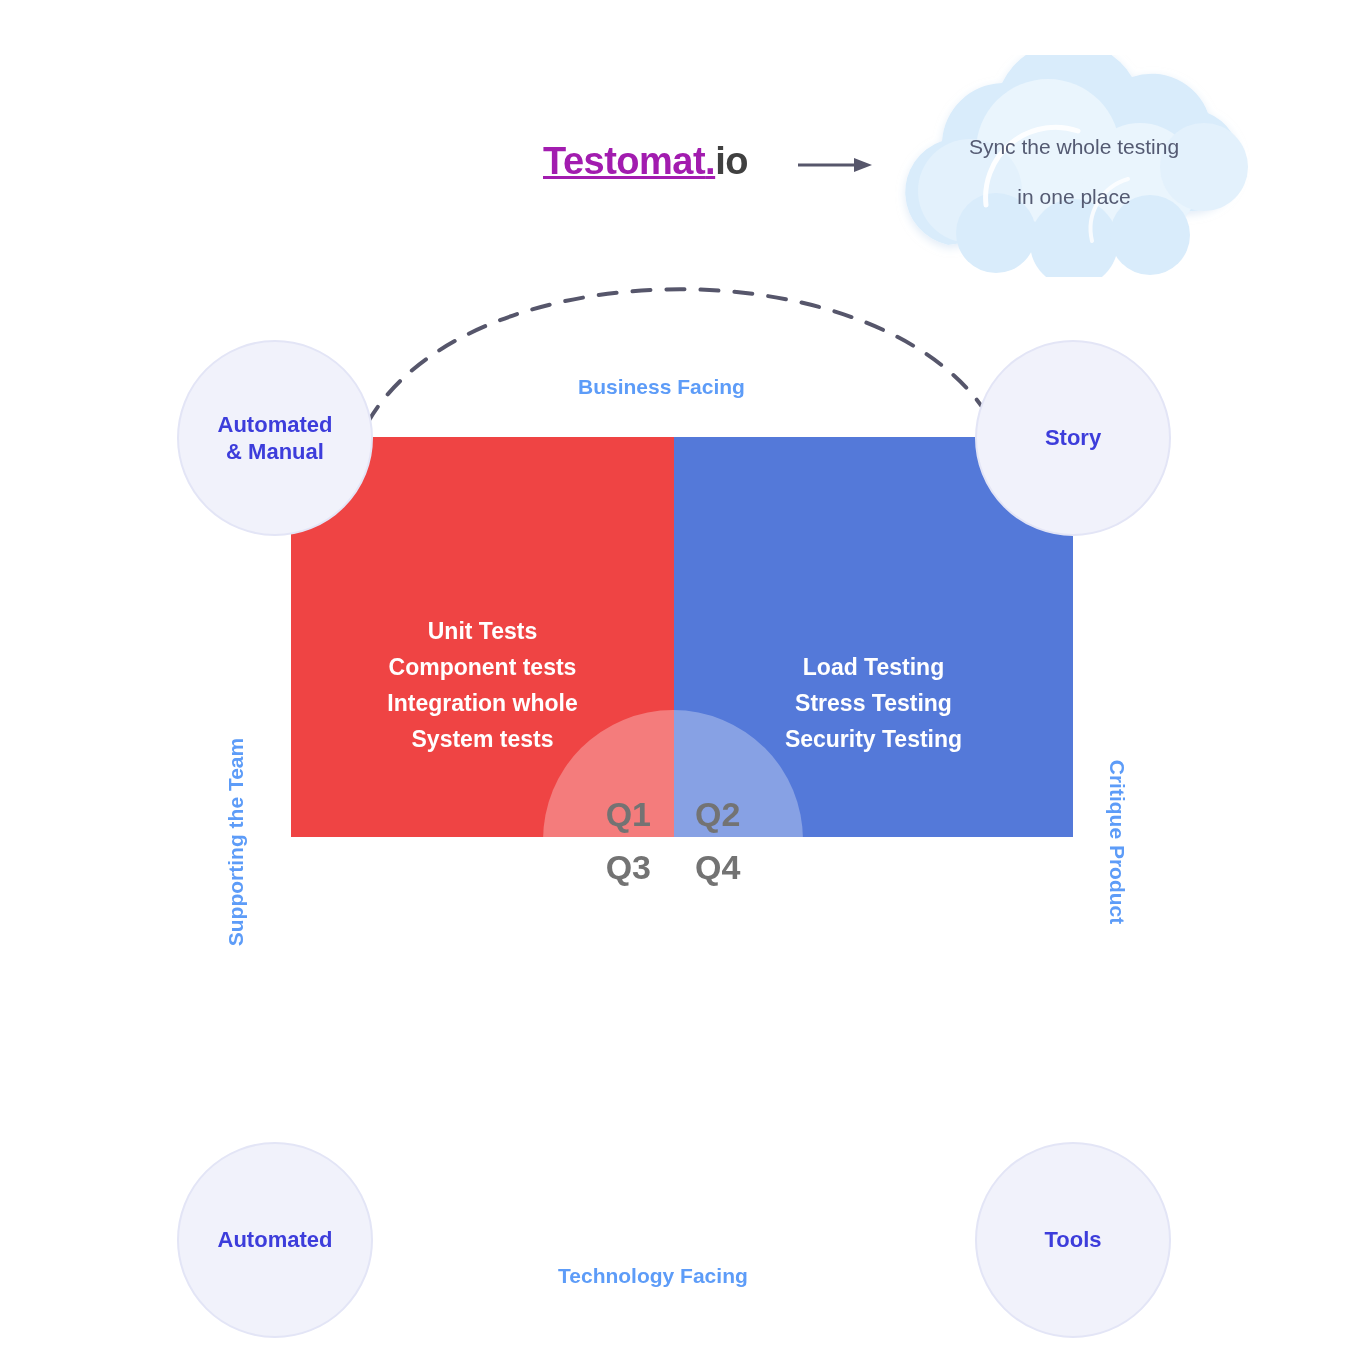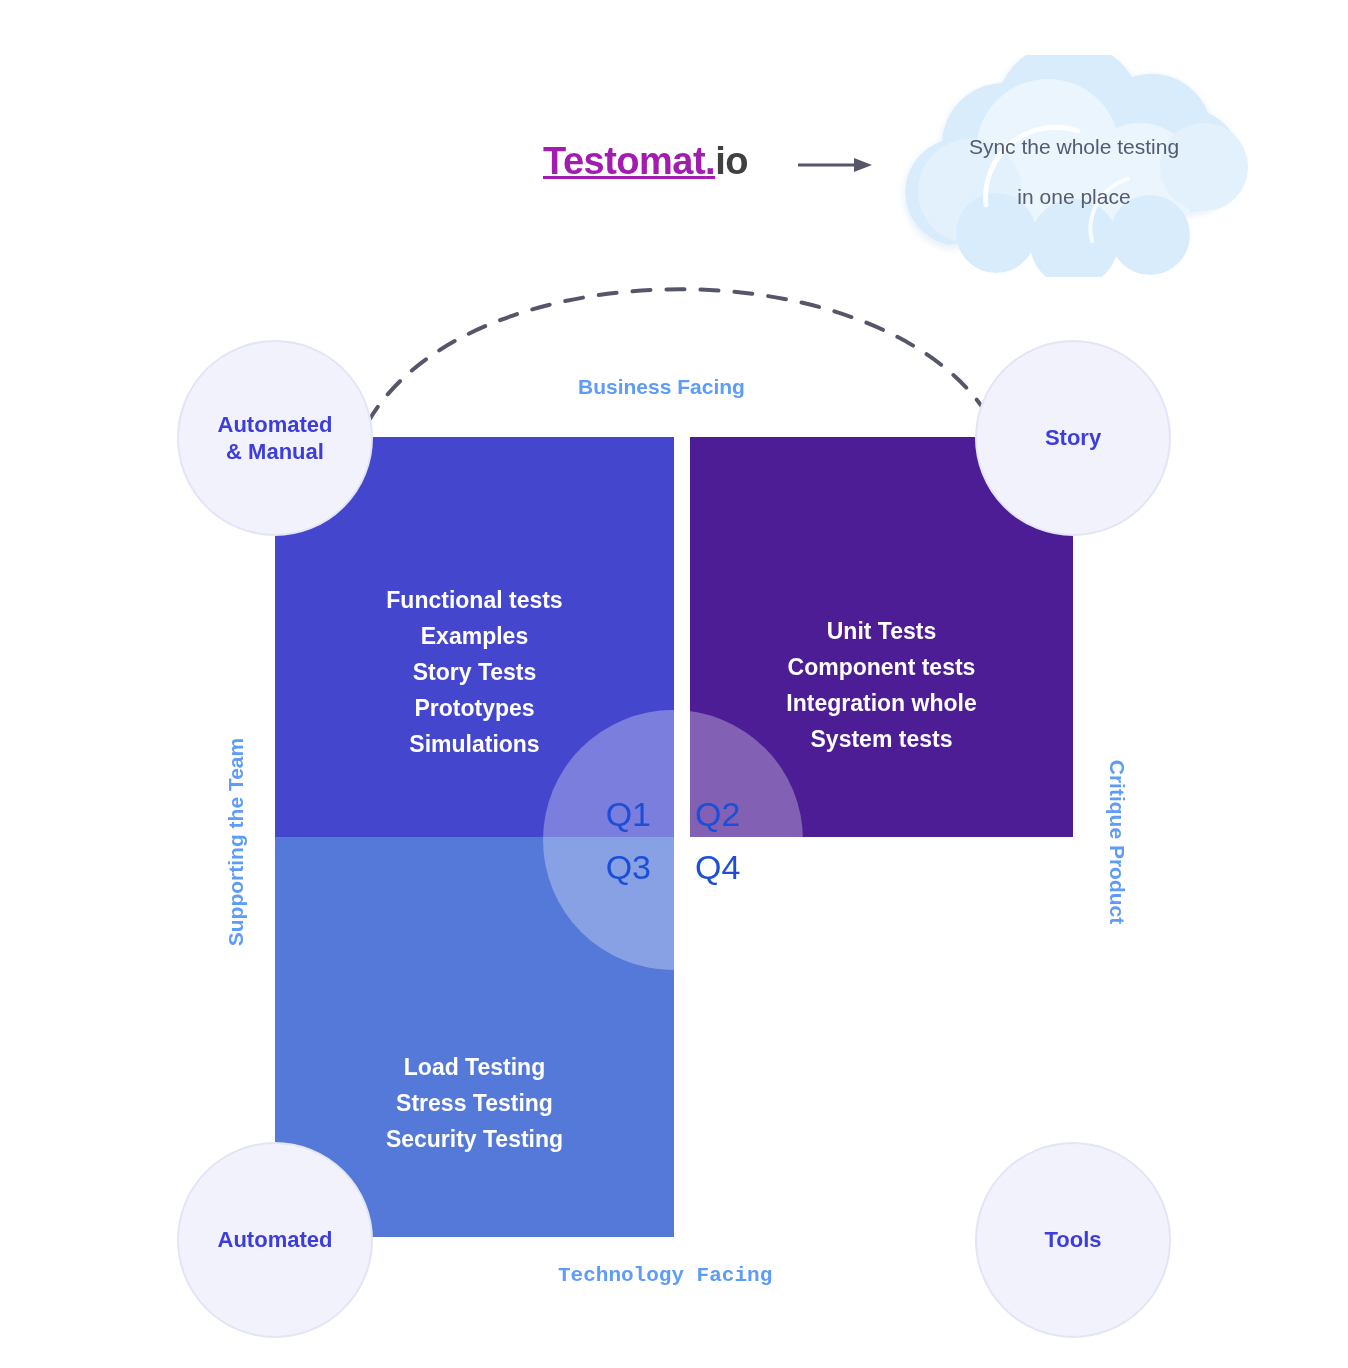--- a/index.html
+++ b/index.html
@@ -109,44 +109,44 @@
     line-height: 36px;
     white-space: nowrap;
     text-align: center;
   }
   .quad-top .lines { margin-top: 145px; }
   .quad-bottom { justify-content: flex-end; }
   .quad-bottom .lines { margin-bottom: 80px; }
 
   #q1 { background: #4447ce; }
   #q2 { background: #8c5af2; }
-  #q3 { background: #4c1d95; margin-left: 16px; }
+  #q3 { background: #ef4444; margin-left: 16px; }
   #q4 { background: #5479d9; }
 
   
   .center-circle {
     position: absolute;
     left: 543px;
     top: 710px;
     width: 260px;
     height: 260px;
     border-radius: 50%;
     background: rgba(255,255,255,0.30);
     display: grid;
     grid-template-columns: 1fr 1fr;
     grid-template-rows: 1fr 1fr;
     pointer-events: none;
   }
   .center-circle .qlabel {
     display: flex;
     align-items: center;
     justify-content: center;
-    color: #1d4ed8;
+    color: #737373;
     font-size: 34px;
-    font-weight: 400;
+    font-weight: 700;
   }
   .center-circle .q-tl { align-items: flex-end;   justify-content: flex-end;   padding: 0 22px 6px 0; }
   .center-circle .q-tr { align-items: flex-end;   justify-content: flex-start; padding: 0 0 6px 22px; }
   .center-circle .q-bl { align-items: flex-start; justify-content: flex-end;   padding: 8px 22px 0 0; }
   .center-circle .q-br { align-items: flex-start; justify-content: flex-start; padding: 8px 0 0 22px; }
 
   
   .bubble {
     position: absolute;
     width: 196px;
@@ -171,21 +171,21 @@
 
   
   .axis-label {
     position: absolute;
     color: #5d9cf8;
     font-size: 21px;
     font-weight: 700;
     white-space: nowrap;
   }
   #axis-top    { left: 578px; top: 375px; }
-  #axis-bottom { left: 558px; top: 1264px; font-family: Liberation Mono, monospace; }
+  #axis-bottom { left: 558px; top: 1264px; }
   #axis-left {
     left: 132px; top: 830px;
     transform: rotate(-90deg);
     transform-origin: center center;
   }
   #axis-right {
     left: 1035px; top: 830px;
     transform: rotate(90deg);
     transform-origin: center center;
   }
@@ -249,29 +249,20 @@
       <div>in one place</div>
     </div>
   </div>
 
   <svg class="arc-svg" viewBox="0 0 800 230">
     <path d="M 88,212 C 190,35 610,35 712,212" fill="none" stroke="#56566b" stroke-width="4" stroke-dasharray="18 16" stroke-linecap="round"></path>
   </svg>
 
   <div class="matrix">
 
-    <div class="quad quad-top" id="q1">
-      <div class="lines">
-        <div class="line">Functional tests</div>
-        <div class="line">Examples</div>
-        <div class="line">Story Tests</div>
-        <div class="line">Prototypes</div>
-        <div class="line">Simulations</div>
-      </div>
-    </div>
 
 
     <div class="quad quad-bottom" id="q3">
       <div class="lines">
         <div class="line">Unit Tests</div>
         <div class="line">Component tests</div>
         <div class="line">Integration whole</div>
         <div class="line">System tests</div>
       </div>
     </div>

